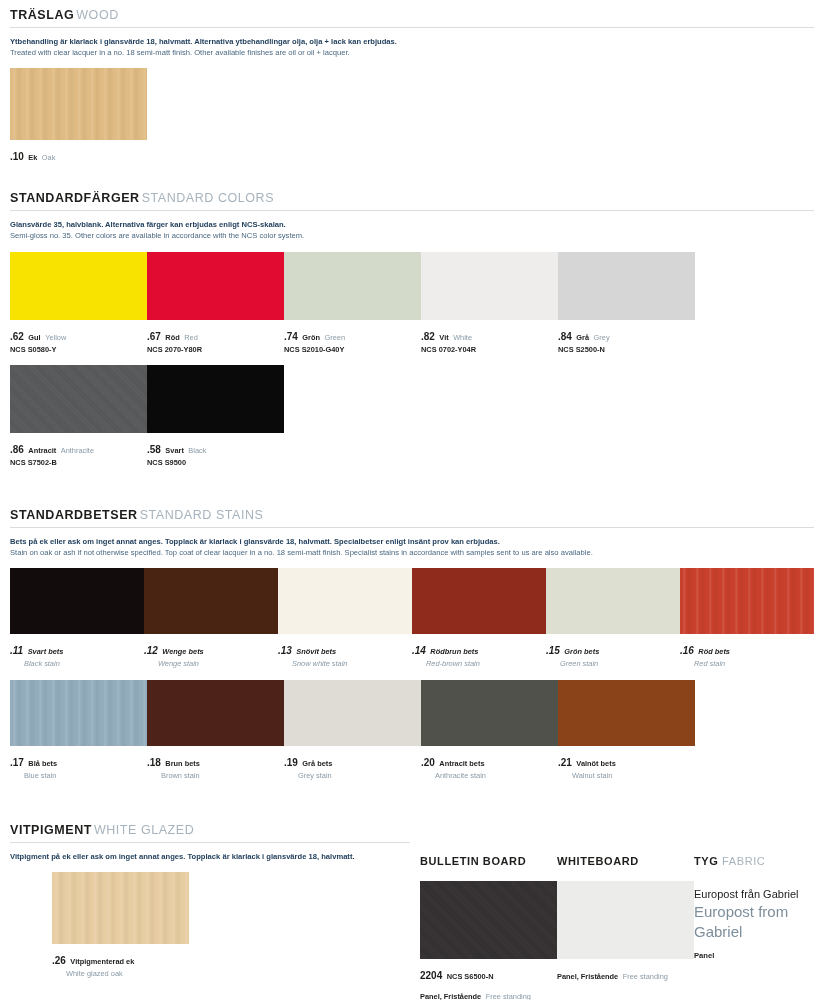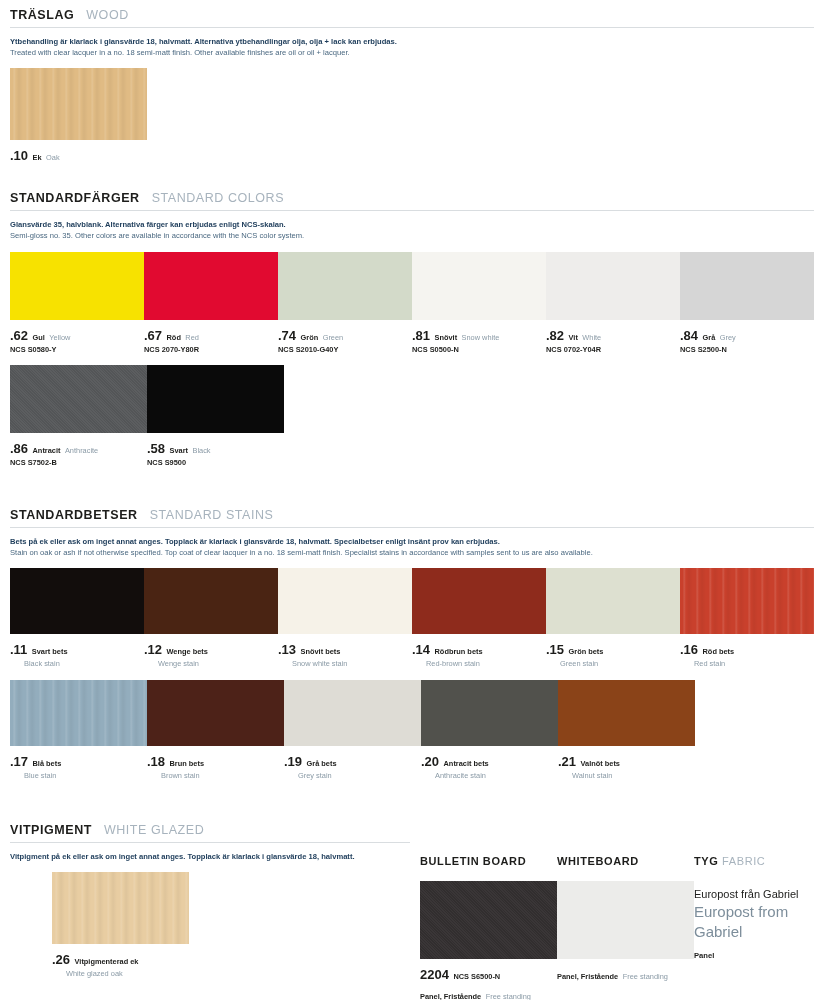--- a/index.html
+++ b/index.html
@@ -7,21 +7,21 @@
     width: 824px;
     height: 1000px;
     background: #ffffff;
     font-family: "Liberation Sans", sans-serif;
     color: #222222;
     overflow: hidden;
   }
   .page { position: relative; width: 824px; height: 1000px; padding: 0 10px; }
 
   
-  .sec-head { display: flex; align-items: baseline; gap: 12px; }
+  .sec-head { display: flex; align-items: baseline; gap: 2px; }
   .sec-head .sv {
     font-size: 12.5px; font-weight: bold; letter-spacing: .55px;
     color: #1d1d1b;
   }
   .sec-head .en {
     font-size: 12.5px; font-weight: normal; letter-spacing: .55px;
     color: #a7b3bd;
   }
   .sec-rule { height: 1px; background: #d9dde0; margin-top: 5px; }
 
@@ -35,21 +35,21 @@
   .cell { width: 137px; margin-right: 0; }
   .swatch {
     height: 68px;
     position: relative;
     overflow: hidden;
   }
   .swatch.tall { height: 66px; }
   .swatch.wood { height: 72px; }
   .cap { margin-top: 5px; line-height: 1.25; }
   .cap .ln { white-space: nowrap; }
-  .cap .code { font-size: 13px; font-weight: bold; color: #1d1d1b; }
+  .cap .code { font-size: 10px; font-weight: bold; color: #1d1d1b; }
   .cap .sv { font-size: 7.4px; font-weight: bold; color: #1d1d1b; }
   .cap .en { font-size: 7.4px; font-weight: normal; color: #8a9aa6; }
   .cap .ncs { font-size: 7.4px; font-weight: bold; color: #1d1d1b; display: block; }
   .cap .ind { display: block; padding-left: 14px; }
 
   
   .grain::after {
     content: ""; position: absolute; inset: 0;
     background-image:
       repeating-linear-gradient(90deg,
@@ -146,29 +146,20 @@
       <div class="cell">
         <div class="swatch" style="background:#d3dac9;"></div>
         <div class="cap">
           <span class="ln"><span class="code">.74</span>
           <span class="sv">Grön</span>
           <span class="en">Green</span></span>
           <span class="ncs">NCS S2010-G40Y</span>
         </div>
       </div>
       <div class="cell">
-        <div class="swatch" style="background:#f5f4f0;"></div>
-        <div class="cap">
-          <span class="ln"><span class="code">.81</span>
-          <span class="sv">Snövit</span>
-          <span class="en">Snow white</span></span>
-          <span class="ncs">NCS S0500-N</span>
-        </div>
-      </div>
-      <div class="cell">
         <div class="swatch" style="background:#eeedeb;"></div>
         <div class="cap">
           <span class="ln"><span class="code">.82</span>
           <span class="sv">Vit</span>
           <span class="en">White</span></span>
           <span class="ncs">NCS 0702-Y04R</span>
         </div>
       </div>
       <div class="cell">
         <div class="swatch" style="background:#d6d6d6;"></div>
@@ -207,21 +198,21 @@
     <div class="sec-head">
       <span class="sv">STANDARDBETSER</span>
       <span class="en">STANDARD STAINS</span>
     </div>
     <div class="sec-rule"></div>
     <div class="desc">
       <div class="sv">Bets på ek eller ask om inget annat anges. Topplack är klarlack i glansvärde 18, halvmatt. Specialbetser enligt insänt prov kan erbjudas.</div>
       <div class="en">Stain on oak or ash if not otherwise specified. Top coat of clear lacquer in a no. 18 semi-matt finish. Specialist stains in accordance with samples sent to us are also available.</div>
     </div>
 
-    <div class="row" style="margin-top:10px;">
+    <div class="row" style="margin-top:10px;font-style:italic;">
       <div class="cell">
         <div class="swatch tall grain-dark" style="background:#120d0c;"></div>
         <div class="cap">
           <span class="ln"><span class="code">.11</span>
           <span class="sv">Svart bets</span></span>
           <span class="en ind">Black stain</span>
         </div>
       </div>
       <div class="cell">
         <div class="swatch tall grain-dark" style="background:#4a2413;"></div>

